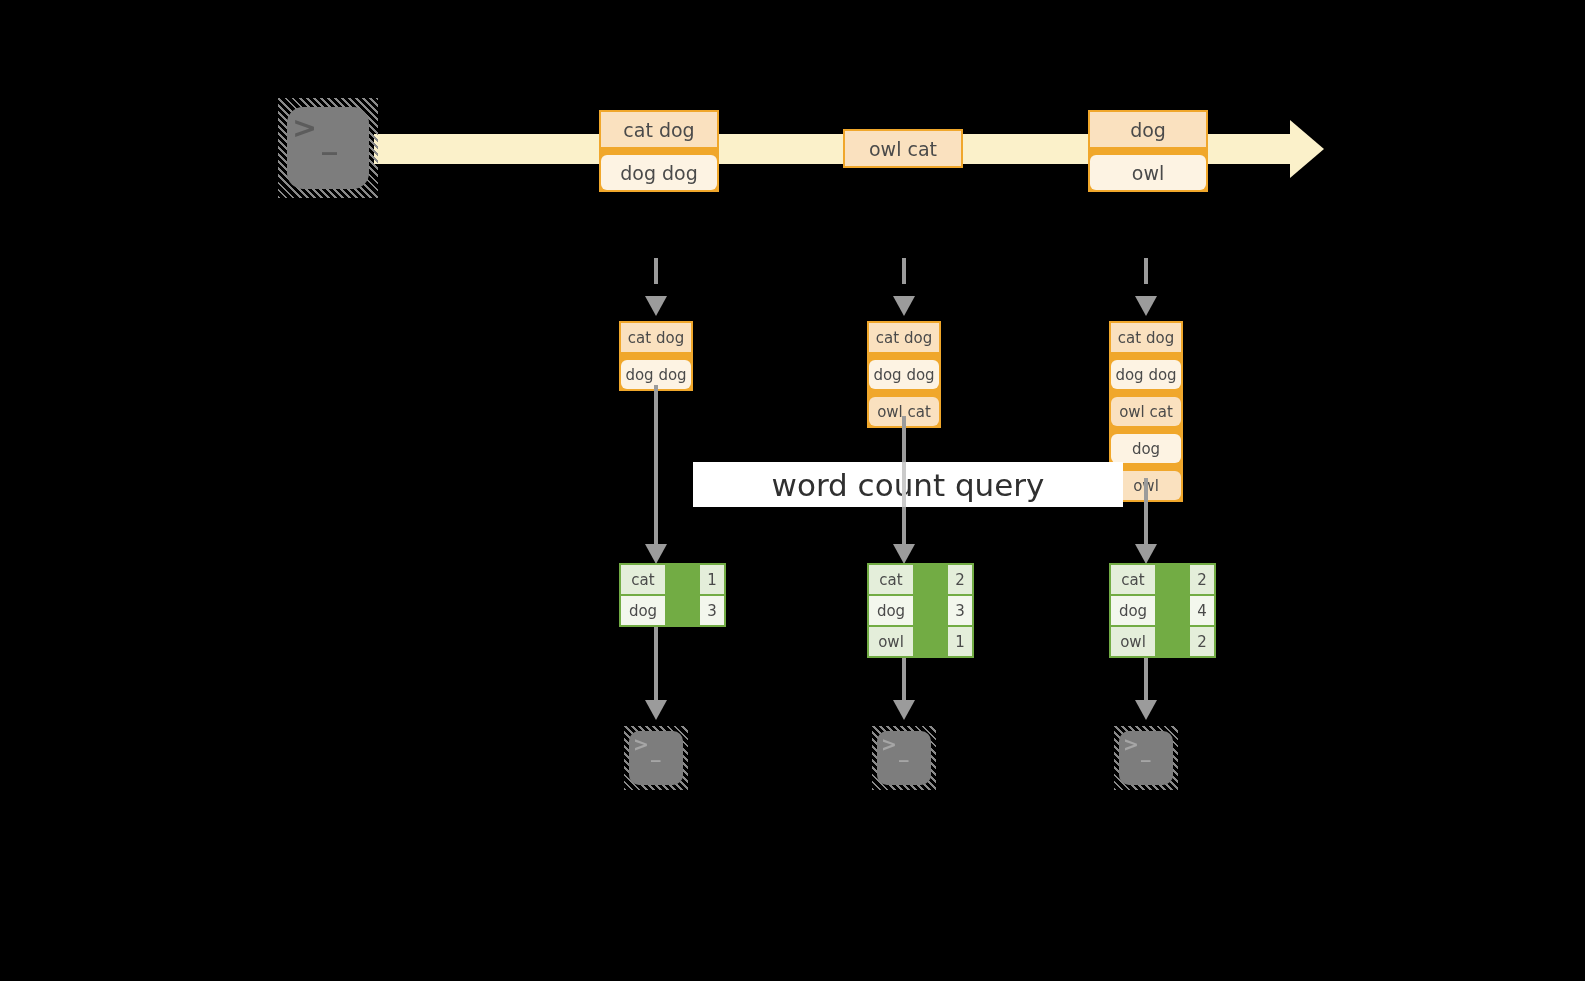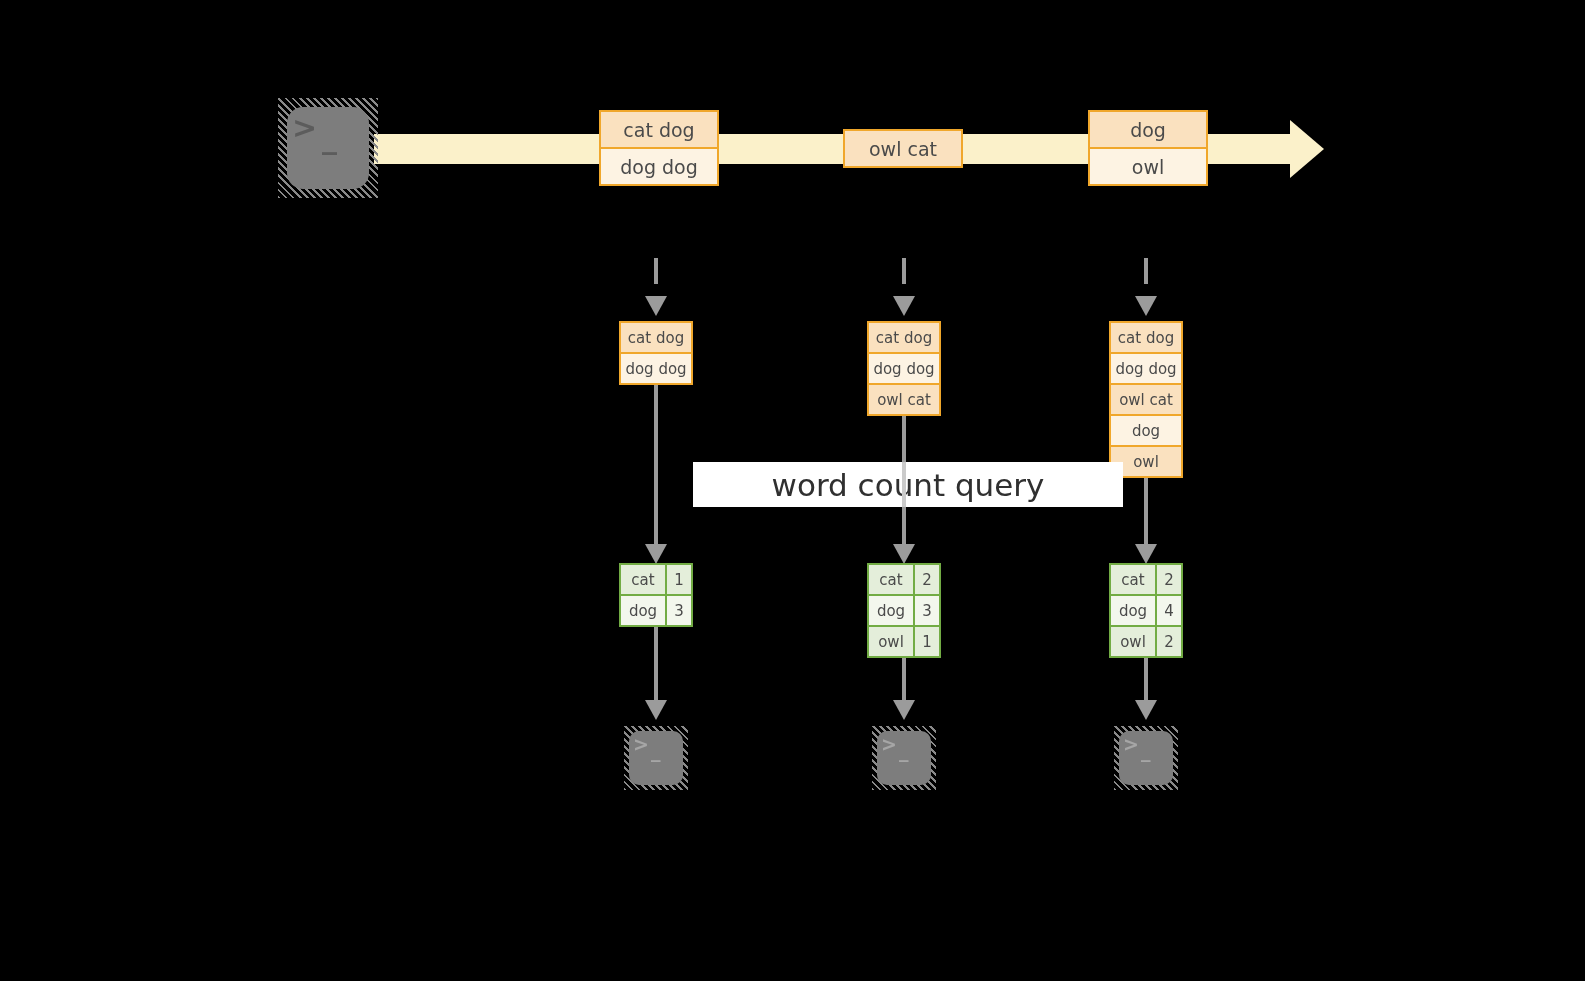--- a/index.html
+++ b/index.html
@@ -19,41 +19,41 @@
   .term-worker .chev{position:absolute;left:9px;top:7px;font-size:19px;font-weight:700;color:#a6a6a6;}
   .term-worker .cur{position:absolute;left:27px;top:13px;font-size:19px;font-weight:700;color:#a6a6a6;}
   .tw1{left:624px;} .tw2{left:872px;} .tw3{left:1114px;}
   
   .band{position:absolute;left:374px;top:134px;width:916px;height:30px;background:#FBF1CA;}
   .band-head{position:absolute;left:1290px;top:120px;width:0;height:0;
     border-left:34px solid #FBF1CA;border-top:29px solid transparent;border-bottom:29px solid transparent;}
   
   .obox{position:absolute;border:2px solid #F0A72B;background:#F0A72B;}
   .obox .cell{display:flex;align-items:center;justify-content:center;color:#4a4a4a;}
-  .obox .cell + .cell{margin-top:2px;}
+  .obox .cell + .cell{margin-top:8px;border-radius:6px;}
   .ev .cell{width:116px;height:35px;font-size:19px;}
   .ev1{left:599px;top:110px;} .ev2{left:843px;top:129px;} .ev3{left:1088px;top:110px;}
   .stack .cell{width:70px;height:29px;font-size:15px;}
   .st1{left:619px;top:321px;} .st2{left:867px;top:321px;} .st3{left:1109px;top:321px;}
   .obox .cell:nth-child(odd){background:#FAE1BF;}
   .obox .cell:nth-child(even){background:#FDF3E3;}
   .ev3 .cell:nth-child(1){background:#FAE1BF;} .ev3 .cell:nth-child(2){background:#FDF3E3;}
   
   .dashseg{position:absolute;width:4px;height:26px;top:258px;background:#9b9b9b;}
   .vline{position:absolute;width:4px;background:#9b9b9b;}
   .ah{position:absolute;width:0;height:0;border-left:11px solid transparent;border-right:11px solid transparent;border-top:20px solid #9b9b9b;}
   .c1{left:654px;} .c2{left:902px;} .c3{left:1144px;}
   .a1{left:645px;} .a2{left:893px;} .a3{left:1135px;}
   
   .banner{position:absolute;left:693px;top:462px;width:430px;height:45px;background:#fff;z-index:3;
     display:flex;align-items:center;justify-content:center;font-size:31px;color:#303030;}
   .banner-line{position:absolute;left:902px;top:462px;width:4px;height:45px;background:#cacaca;z-index:4;}
   
   .gtable{position:absolute;top:563px;border:2px solid #72AC44;background:#72AC44;}
-  .grow{display:flex;}
+  .grow{display:flex;gap:33px;}
   .grow + .grow{margin-top:2px;}
   .gcell{height:29px;display:flex;align-items:center;justify-content:center;font-size:15px;color:#4a4a4a;}
   .gword{width:44px;} .gnum{width:24px;margin-left:2px;}
   .grow:nth-child(odd) .gcell{background:#E4EEDA;}
   .grow:nth-child(even) .gcell{background:#F3F7ED;}
   .gt1{left:619px;} .gt2{left:867px;} .gt3{left:1109px;}
 </style>
 </head>
 <body>
 

